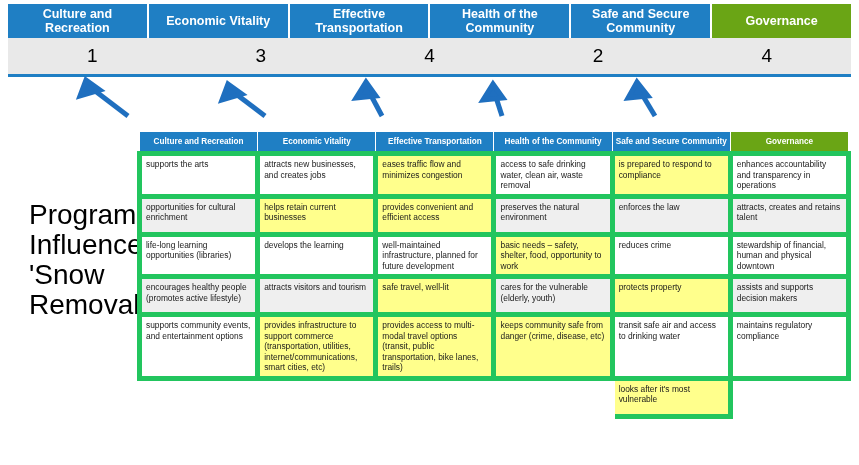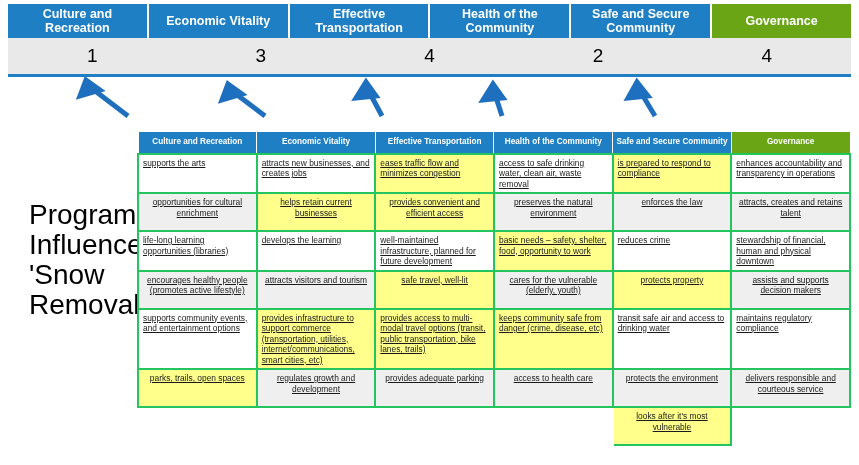--- a/index.html
+++ b/index.html
@@ -105,27 +105,26 @@
     padding: 1px 3px;
     border: 1px solid #ffffff;
     box-sizing: border-box;
   }
   #matrix th.blue { background: #1f7fc4; }
   #matrix th.green { background: #6aa515; }
   #matrix td {
     height: 38px;
     vertical-align: top;
     padding: 3px 4px;
-    border: 2px solid #22c55e;
+    border: 5px solid #22c55e;
     background: #ffffff;
     color: #1a1a1a;
     box-sizing: border-box;
-    text-decoration: underline;
-  }
-  #matrix tr.alt td { background: #efefef; text-align: center; }
+  }
+  #matrix tr.alt td { background: #efefef; }
   #matrix td.hl { background: #ffff8c !important; }
   #matrix td.empty { background: #ffffff !important; border-color: #ffffff; }
   #matrix tr.alt td.empty { background: #ffffff !important; border-color: #ffffff; }
 </style>
 </head>
 <body>
 
 <div id="top-band">
     <div class="top-cell blue">Culture and Recreation</div>
     <div class="top-cell blue">Economic Vitality</div>
@@ -214,28 +213,20 @@
       </tr>
       <tr class="">
         <td>supports community events, and entertainment options</td>
         <td class="hl">provides infrastructure to support commerce (transportation, utilities, internet/communications, smart cities, etc)</td>
         <td class="hl">provides access to multi-modal travel options (transit, public transportation, bike lanes, trails)</td>
         <td class="hl">keeps community safe from danger (crime, disease, etc)</td>
         <td>transit safe air and access to drinking water</td>
         <td>maintains regulatory compliance</td>
       </tr>
       <tr class="alt">
-        <td class="hl">parks, trails, open spaces</td>
-        <td>regulates growth and development</td>
-        <td>provides adequate parking</td>
-        <td>access to health care</td>
-        <td>protects the environment</td>
-        <td>delivers responsible and courteous service</td>
-      </tr>
-      <tr class="alt">
         <td class="empty"></td>
         <td class="empty"></td>
         <td class="empty"></td>
         <td class="empty"></td>
         <td class="hl">looks after it's most vulnerable</td>
         <td class="empty"></td>
       </tr>
     </tbody>
 </table>
 

